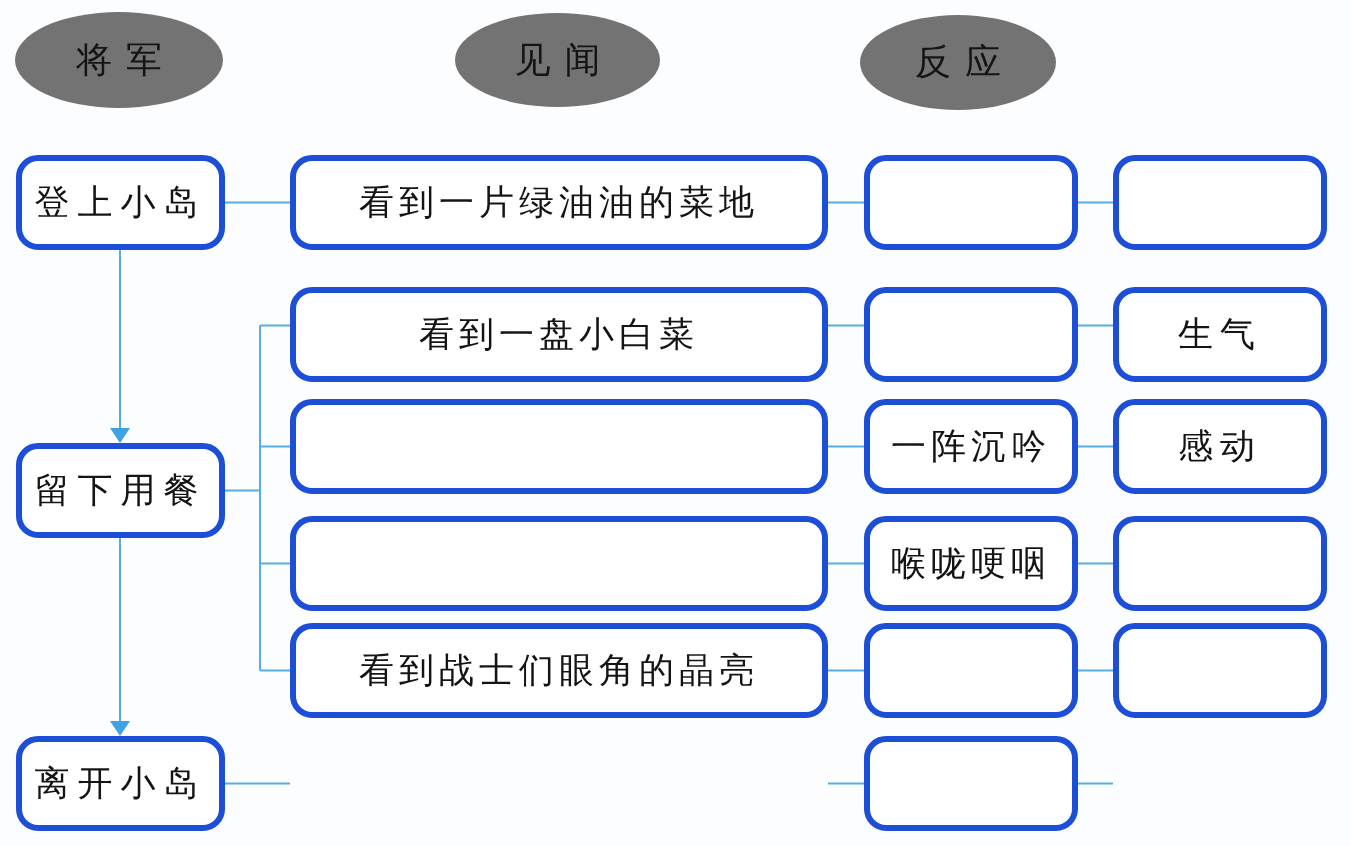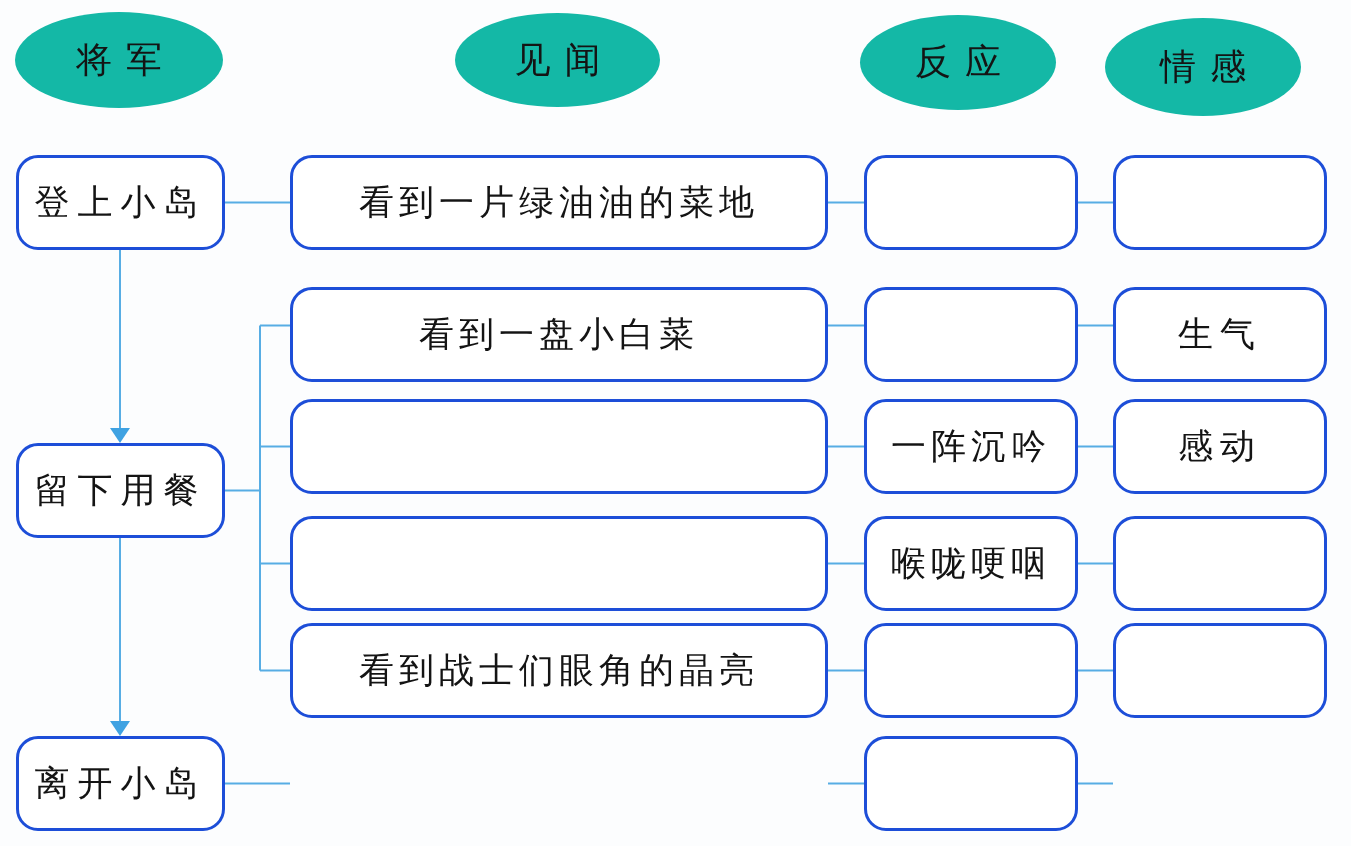--- a/index.html
+++ b/index.html
@@ -6,30 +6,30 @@
   #canvas{
     position:relative;
     width:1351px;height:846px;
     background:#fcfdfe;
     font-family:"DejaVu Serif","Liberation Serif",serif;
     color:#1b1b1b;
     overflow:hidden;
   }
   .hdr{
     position:absolute;
-    background:#14b8a6;
+    background:#737373;
     border-radius:50%;
     display:flex;align-items:center;justify-content:center;
     font-size:36px;letter-spacing:14px;text-indent:14px;
     color:#141414;
   }
   .box{
     position:absolute;
     background:#ffffff;
-    border:3px solid #1d4ed8;
+    border:6px solid #1d4ed8;
     border-radius:22px;
     display:flex;align-items:center;justify-content:center;
     font-size:35px;letter-spacing:5px;
     color:#141414;
     box-sizing:border-box;
     white-space:nowrap;
   }
   .col1{left:16px;width:209px;letter-spacing:8px;}
   .col2{left:290px;width:538px;}
   .col3{left:864px;width:214px;}
@@ -83,23 +83,20 @@
 
   <div class="hdr" style="left:15px;top:12px;width:208px;height:96px;">
     <span>将军</span>
   </div>
   <div class="hdr" style="left:455px;top:13px;width:205px;height:94px;">
     <span>见闻</span>
   </div>
   <div class="hdr" style="left:860px;top:15px;width:196px;height:95px;text-align:right;">
     <span>反应</span>
   </div>
-  <div class="hdr" style="left:1105px;top:18px;width:196px;height:98px;">
-    <span>情感</span>
-  </div>
 
   <div class="box col1 r1">
     <span>登上小岛</span>
   </div>
   <div class="box col1" style="top:443px;height:95px;font-family:Liberation Serif, serif;">
     <span>留下用餐</span>
   </div>
   <div class="box col1 r6">
     <span>离开小岛</span>
   </div>

